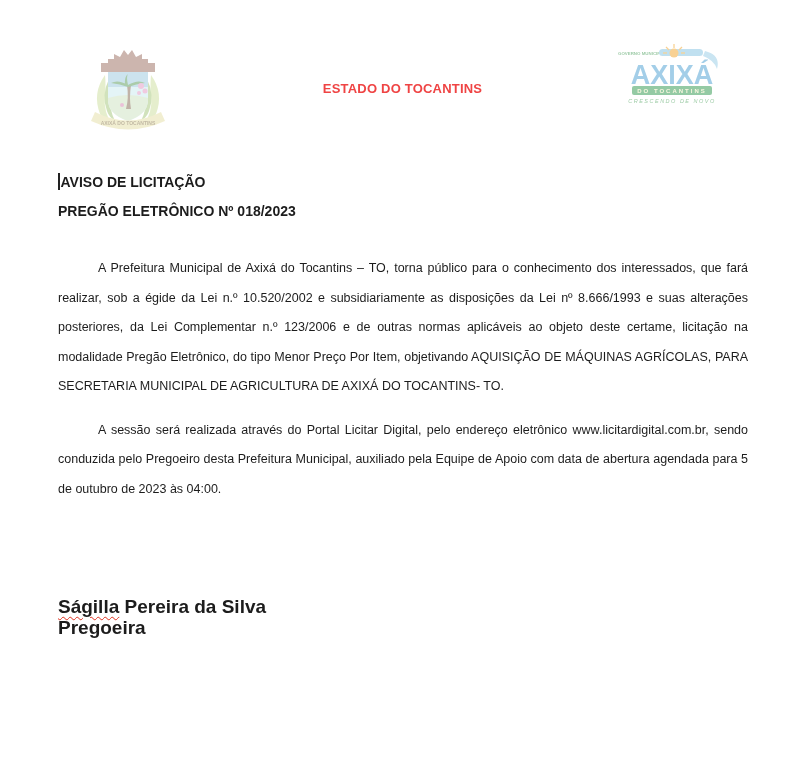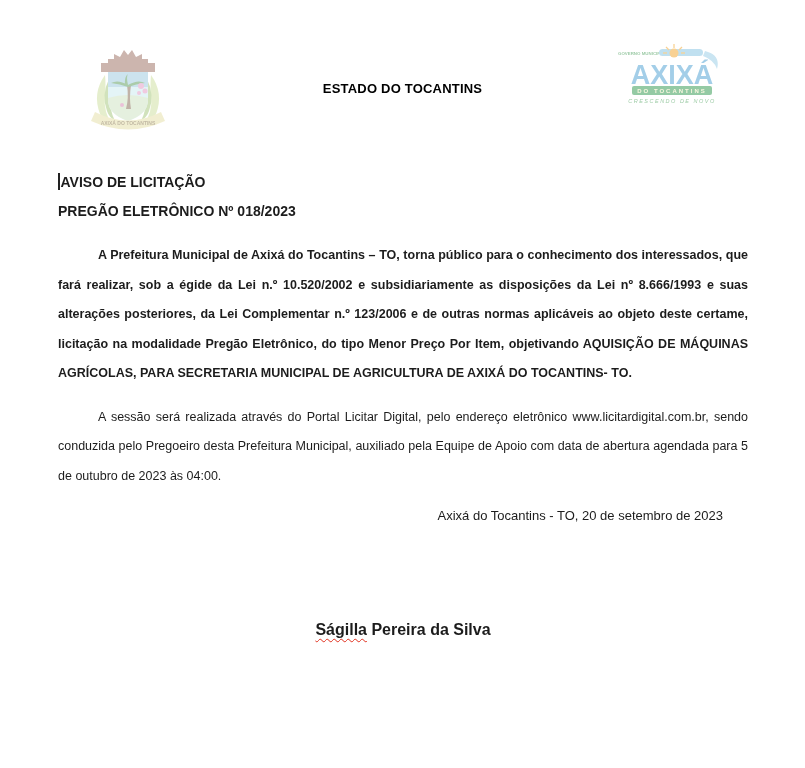--- a/index.html
+++ b/index.html
@@ -9,41 +9,41 @@
     margin:0 auto;
     background:#ffffff;
     font-family:"Liberation Sans","DejaVu Sans",sans-serif;
     color:#1c1c1c;
     overflow:hidden;
   }
 
   
   .crest { position:absolute; left:78px; top:45px; width:100px; height:100px; opacity:.52; }
   .org   { position:absolute; left:0; right:0; top:80px; text-align:center;
-           font-weight:bold; font-size:13px; line-height:18px; color:#000000; letter-spacing:.2px; }
+           font-weight:bold; font-size:13px; line-height:18px; color:#ef4444; letter-spacing:.2px; }
   .citylogo { position:absolute; left:612px; top:42px; width:120px; height:70px; opacity:.55; }
 
   
   .content { position:absolute; left:58px; right:57px; top:168px; }
 
   .title-line { font-weight:bold; font-size:14px; line-height:29px; }
   .caret { display:inline-block; width:1.5px; height:17px; background:#222;
            vertical-align:-3px; margin-right:1px; }
 
   .para {
     margin:14px 0 0 0;
     font-size:12.5px; line-height:29.5px;
     text-align:justify; text-indent:40px;
   }
-  .para.first { margin-top:15px;font-weight:bold; }
+  .para.first { margin-top:28px; }
 
   .date-line { margin:14px 25px 0 0; text-align:right; font-size:13px; line-height:22px; }
 
-  .signature { margin-top:92px; text-align:center; font-weight:bold;
-               font-size:16px; line-height:21px; }
+  .signature { margin-top:92px; font-weight:bold;
+               font-size:19px; line-height:21px; }
   .misspelled {
     text-decoration-line:underline;
     text-decoration-style:wavy;
     text-decoration-color:#e0301e;
     text-decoration-thickness:1px;
     text-underline-offset:3px;
   }
 </style>
 </head>
 <body>
@@ -110,20 +110,20 @@
   <div class="content">
 
     <div class="title-line">
       <span class="caret"></span><span>AVISO DE LICITAÇÃO</span>
     </div>
     <div class="title-line">PREGÃO ELETRÔNICO Nº 018/2023</div>
 
     <p class="para first">A Prefeitura Municipal de Axixá do Tocantins – TO, torna público para o conhecimento dos interessados, que fará realizar, sob a égide da Lei n.º 10.520/2002 e subsidiariamente as disposições da Lei nº 8.666/1993 e suas alterações posteriores, da Lei Complementar n.º 123/2006 e de outras normas aplicáveis ao objeto deste certame, licitação na modalidade Pregão Eletrônico, do tipo Menor Preço Por Item, objetivando AQUISIÇÃO DE MÁQUINAS AGRÍCOLAS, PARA SECRETARIA MUNICIPAL DE AGRICULTURA DE AXIXÁ DO TOCANTINS- TO.</p>
     <p class="para">A sessão será realizada através do Portal Licitar Digital, pelo endereço eletrônico www.licitardigital.com.br, sendo conduzida pelo Pregoeiro desta Prefeitura Municipal, auxiliado pela Equipe de Apoio com data de abertura agendada para 5 de outubro de 2023 às 04:00.</p>
 
-    <div class="date-line">Axixá do Tocantins - TO, 20 de setembro de 2023</div>
 
     <div class="signature">
       <div><span class="misspelled">Ságilla</span><span> Pereira da Silva</span></div>
+      <div>Pregoeira</div>
     </div>
 
   </div>
 </div>
 
 </body></html>

